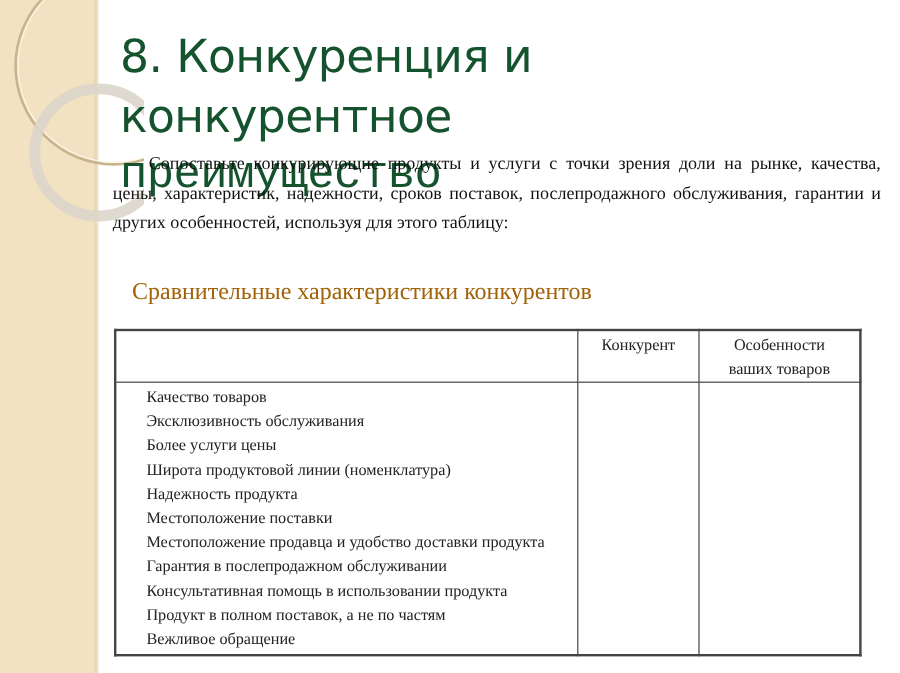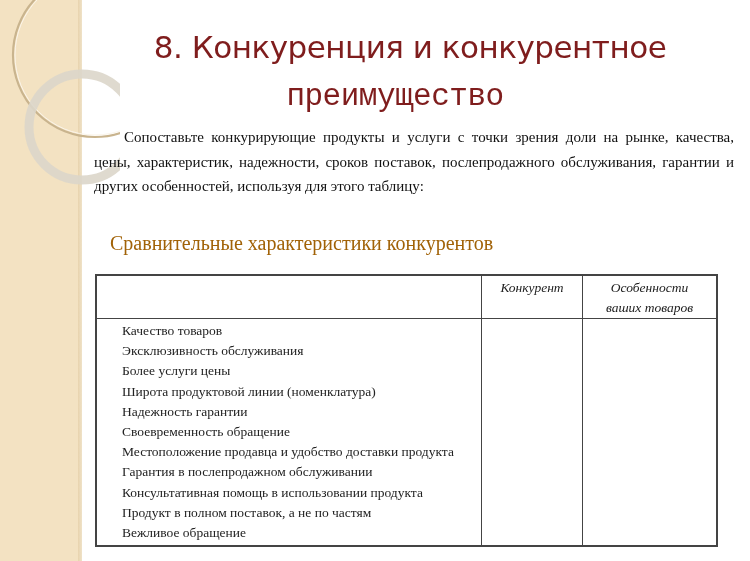--- a/index.html
+++ b/index.html
@@ -1,26 +1,26 @@
 <!DOCTYPE html>
 <html><head>
 <meta charset="utf-8">
 <style>
   html, body { margin:0; padding:0; }
   body { width:750px; height:561px; position:relative; overflow:hidden; background:#ffffff; font-family:"Liberation Serif", serif; }
   .sidebar { position:absolute; left:0; top:0; width:78px; height:561px; background:#f3e2c2; }
   .sidebar-edge { position:absolute; left:78px; top:0; width:4px; height:561px; background:linear-gradient(to right,#e8d3ad,#efe2c8); }
   .deco { position:absolute; left:0; top:0; width:120px; height:200px; }
-  .title { position:absolute; left:100px; top:22px; width:620px; text-align:center; font-family:"DejaVu Sans", sans-serif; font-size:31px; line-height:50px; color:#7f1d1d; letter-spacing:-0.5px; }
+  .title { position:absolute; left:100px; top:22px; width:620px; text-align:left; font-family:"DejaVu Sans", sans-serif; font-size:38px; line-height:50px; color:#14532d; letter-spacing:-0.5px; }
   .title .l2 { display:block; padding-right:30px;font-family:Liberation Mono, monospace; }
   .para { position:absolute; left:94px; top:125px; width:640px; font-size:15px; line-height:24.5px; color:#111; text-align:justify; text-indent:30px; }
   .caption { position:absolute; left:110px; top:232px; font-size:20px; color:#a16207; }
   table.comp { position:absolute; left:95px; top:274px; width:623px; border-collapse:collapse; border:2px solid #444; font-size:13.5px; color:#222; }
   table.comp th, table.comp td { border:1.5px solid #444; vertical-align:top; padding:0; }
-  table.comp th { font-weight:normal; height:40px; text-align:center; line-height:20px; padding-top:2px;font-style:italic; }
+  table.comp th { font-weight:normal; height:40px; text-align:center; line-height:20px; padding-top:2px; }
   .col1 { width:384px; }
   .col2 { width:100px; }
   .items { padding:2px 4px 2px 5px !important; }
   .items div { line-height:20.2px; white-space:nowrap;margin-left:20px; }
 </style>
 </head>
 <body>
 
 <div class="sidebar"></div>
 <div class="sidebar-edge"></div>
@@ -48,22 +48,22 @@
       <span>Особенности</span><br>
       <span>ваших товаров</span>
     </th>
   </tr>
   <tr>
     <td class="items">
       <div>Качество товаров</div>
       <div>Эксклюзивность обслуживания</div>
       <div>Более услуги цены</div>
       <div>Широта продуктовой линии (номенклатура)</div>
-      <div>Надежность гарантии</div>
-      <div>Своевременность обращение</div>
+      <div>Надежность продукта</div>
+      <div>Местоположение поставки</div>
       <div>Местоположение продавца и удобство доставки продукта</div>
       <div>Гарантия в послепродажном обслуживании</div>
       <div>Консультативная помощь в использовании продукта</div>
       <div>Продукт в полном поставок, а не по частям</div>
       <div>Вежливое обращение</div>
     </td>
     <td></td>
     <td></td>
   </tr>
 </tbody>

